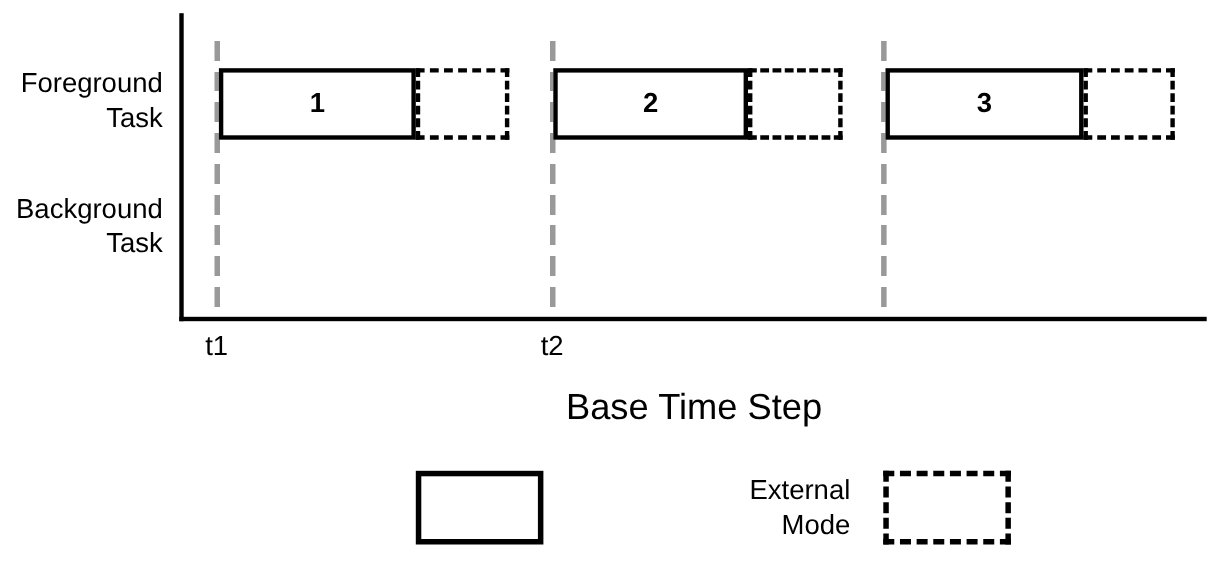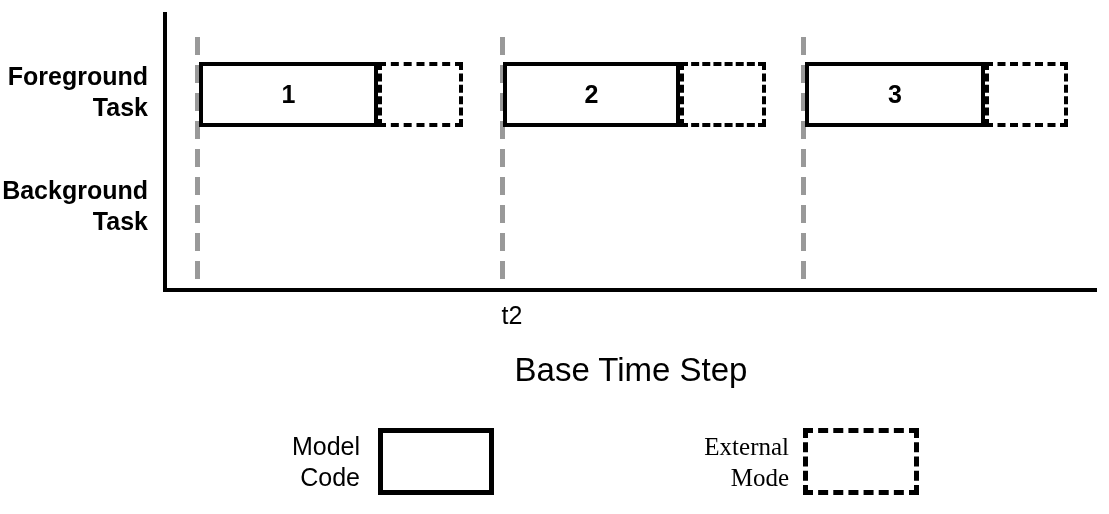--- a/index.html
+++ b/index.html
@@ -49,21 +49,20 @@
   .time-line.t2 { left: 500px; }
   .time-line.t3 { left: 801px; }
   
   .row-label {
     position: absolute;
     right: 961px;
     text-align: right;
     font-size: 25px;
     line-height: 31px;
     white-space: pre-line;
-    font-weight: bold;
   }
   .row-label.fg { top: 61px; }
   .row-label.bg { top: 175px; }
   
   .task-box {
     position: absolute;
     top: 62px;
     height: 65px;
     background: #ffffff;
     display: flex;
@@ -84,41 +83,41 @@
   .task3-dashed { left: 985px; width: 83px;  }
   
   .tick {
     position: absolute;
     top: 301px;
     width: 80px;
     text-align: center;
     font-size: 25px;
   }
   .tick.t1 { left: 157px; }
-  .tick.t2 { left: 472px; }
+  .tick.t2 { left: 462px; }
   .tick.t3 { left: 763px; }
   
   .x-title {
     position: absolute;
     left: 165px; top: 351px;
     width: 932px;
     text-align: center;
     font-size: 33px;
   }
   
   .legend-label {
     position: absolute;
     top: 431px;
     text-align: right;
     font-size: 25px;
     line-height: 31px;
     white-space: pre-line;
   }
   .legend-label.model    { right: 749px; }
-  .legend-label.external { right: 320px; font-family: Liberation Serif, serif; }
+  .legend-label.external { right: 336px; }
   .legend-box {
     position: absolute;
     top: 428px;
     width: 116px; height: 67px;
     background: #ffffff;
   }
   .legend-box.solid  { left: 378px; border: 5px solid var(--box-border); }
   .legend-box.dashed { left: 803px; border: 5px dashed var(--box-border); }
 </style>
 </head>
@@ -146,25 +145,24 @@
   <div class="task-box solid task2-solid">
     <span class="task-num">2</span>
   </div>
   <div class="task-box dashed task2-dashed"></div>
 
   <div class="task-box solid task3-solid">
     <span class="task-num">3</span>
   </div>
   <div class="task-box dashed task3-dashed"></div>
 
+  <div class="tick t1">t1</div>
   <div class="tick t2">t2</div>
 
   <div class="x-title">Base Time Step</div>
 
-  <div class="legend-label model">Model
-Code</div>
   <div class="legend-box solid"></div>
 
   <div class="legend-label external">External
 Mode</div>
   <div class="legend-box dashed"></div>
 
 </div>
 
 </body></html>

